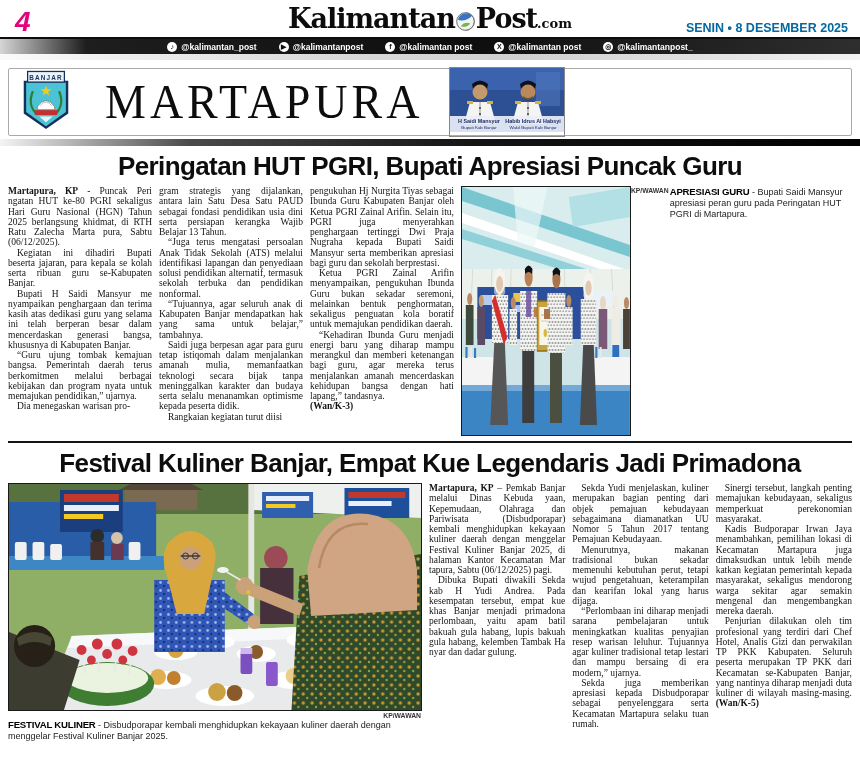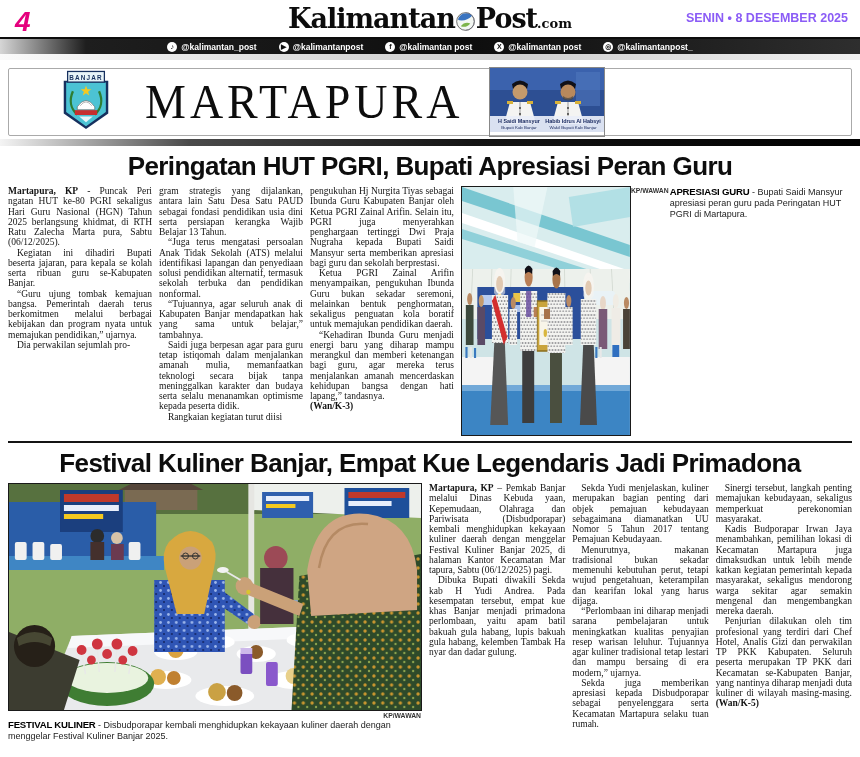--- a/index.html
+++ b/index.html
@@ -3,28 +3,28 @@
 <meta charset="utf-8">
 <style>
   html,body{margin:0;padding:0;}
   body{width:860px;height:757px;overflow:hidden;background:#fff;font-family:"Liberation Serif",serif;color:#1a1a1a;}
   
   .masthead{position:relative;height:37px;}
   .page-number{position:absolute;left:15px;top:6px;font:bold 28px "Liberation Sans",sans-serif;color:#e5007d;font-style:italic;}
   .brand{position:absolute;left:0;right:0;top:3px;text-align:center;font-family:"DejaVu Serif",serif;font-weight:bold;font-size:27px;letter-spacing:-1px;color:#0c0c0c;}
   .brand .globe{display:inline-block;vertical-align:-3px;margin:0 1px;}
   .brand .tld{font-size:13px;letter-spacing:0;font-weight:bold;margin-top:8px;}
-  .edition-date{position:absolute;right:12px;bottom:12px;font:bold 12.5px "Liberation Sans",sans-serif;color:#8b5cf6;}
+  .edition-date{position:absolute;right:12px;bottom:2px;font:bold 12.5px "Liberation Sans",sans-serif;color:#0369a1;}
   
   .social-bar{height:15px;border-top:2px solid #0d0d0d;background:linear-gradient(90deg,#d6d6d6 0%,#1e1e1e 10%,#0e0e0e 55%,#2e2e2e 100%);display:flex;justify-content:center;gap:22px;color:#fff;font:bold 8.5px "Liberation Sans",sans-serif;}
   .shandle{display:flex;align-items:center;gap:4px;cursor:pointer;}
   .sicon{display:inline-block;width:10px;height:10px;border-radius:50%;background:#fff;color:#0d0d0d;font:bold 7px/10px "Liberation Sans",sans-serif;text-align:center;}
   .social-sub{height:6px;background:linear-gradient(90deg,#fafafa,#d9d9d9 40%,#cfcfcf 60%,#f2f2f2);}
   
-  .section-header{margin:8px 8px 0;height:66px;border:1px solid #aaa;border-radius:2px;display:flex;align-items:center;position:relative;background:#fff;padding-left:40px;}
+  .section-header{margin:8px 8px 0;height:66px;border:1px solid #aaa;border-radius:2px;display:flex;align-items:center;position:relative;background:#fff;}
   .banjar-logo{margin-left:12px;flex:none;}
   .section-title{font-family:"Liberation Serif",serif;font-size:46px;letter-spacing:4px;color:#0d0d0d;margin-left:34px;line-height:1;transform:scaleY(1.05);}
   .officials{margin-left:26px;flex:none;border:1px solid #888;}
   .header-rule{height:7px;margin-top:3px;background:linear-gradient(90deg,#f4f4f4 0%,#4a4a4a 22%,#141414 55%,#000 100%);}
   
   .headline{text-align:center;font:bold 26px "Liberation Sans",sans-serif;letter-spacing:-0.6px;color:#0d0d0d;margin:5px 0 4px;}
   .article-body{display:flex;gap:7px;margin:0 8px;}
   .textcol{flex:none;width:144px;font-size:9.5px;line-height:10.25px;text-align:justify;color:#141414;}
   .a2col{width:auto;flex:1;}
   .para{margin:0;text-indent:9px;}
@@ -124,29 +124,30 @@
       <rect y="48" width="114" height="16" fill="#e9eef8" opacity="0.92"></rect>
       <text x="29" y="54.5" text-anchor="middle" font-family="Liberation Sans, sans-serif" font-size="5.4" font-weight="bold" fill="#15255c">H Saidi Mansyur</text>
       <text x="29" y="61" text-anchor="middle" font-family="Liberation Sans, sans-serif" font-size="4.4" fill="#15255c">Bupati Kab Banjar</text>
       <text x="83" y="54.5" text-anchor="middle" font-family="Liberation Sans, sans-serif" font-size="5.4" font-weight="bold" fill="#15255c">Habib Idrus Al Habsyi</text>
       <text x="83" y="61" text-anchor="middle" font-family="Liberation Sans, sans-serif" font-size="4.4" fill="#15255c">Wakil Bupati Kab Banjar</text>
     </svg>
   </span>
 </div>
 <div class="header-rule"></div>
 
-<div class="headline">Peringatan HUT PGRI, Bupati Apresiasi Peran Guru</div>
+<div class="headline">Peringatan HUT PGRI, Bupati Apresiasi Puncak Guru</div>
 
 <div class="article-body">
   <div class="textcol">
     <p class="para noind"><b>Martapura, KP</b> <span>- Puncak Peri ngatan HUT ke-80 PGRI sekaligus Hari Guru Nasional (HGN) Tahun 2025 berlangsung khidmat, di RTH Ratu Zalecha Marta pura, Sabtu (06/12/2025).</span></p>
     <div class="plist">
         <p class="para">Kegiatan ini dihadiri Bupati beserta jajaran, para kepala se kolah serta ribuan guru se-Kabupaten Banjar.</p>
+        <p class="para">Bupati H Saidi Mansyur me nyampaikan penghargaan dan terima kasih atas dedikasi guru yang selama ini telah berperan besar dalam mencerdaskan generasi bangsa, khususnya di Kabupaten Banjar.</p>
         <p class="para">“Guru ujung tombak kemajuan bangsa. Pemerintah daerah terus berkomitmen melalui berbagai kebijakan dan program nyata untuk memajukan pendidikan,” ujarnya.</p>
-        <p class="para">Dia perwakilan sejumlah pro-</p>
+        <p class="para">Dia menegaskan warisan pro-</p>
       </div>
   </div>
   <div class="textcol">
     <div class="plist cont">
         <p class="para">gram strategis yang dijalankan, antara lain Satu Desa Satu PAUD sebagai fondasi pendidikan usia dini serta persiapan kerangka Wajib Belajar 13 Tahun.</p>
         <p class="para">“Juga terus mengatasi persoalan Anak Tidak Sekolah (ATS) melalui identifikasi lapangan dan penyediaan solusi pendidikan alternatif, termasuk sekolah terbuka dan pendidikan nonformal.</p>
         <p class="para">“Tujuannya, agar seluruh anak di Kabupaten Banjar mendapatkan hak yang sama untuk belajar,” tambahnya.</p>
         <p class="para">Saidi juga berpesan agar para guru tetap istiqomah dalam menjalankan amanah mulia, memanfaatkan teknologi secara bijak tanpa meninggalkan karakter dan budaya serta selalu menanamkan optimisme kepada peserta didik.</p>
         <p class="para">Rangkaian kegiatan turut diisi</p>
       </div>

